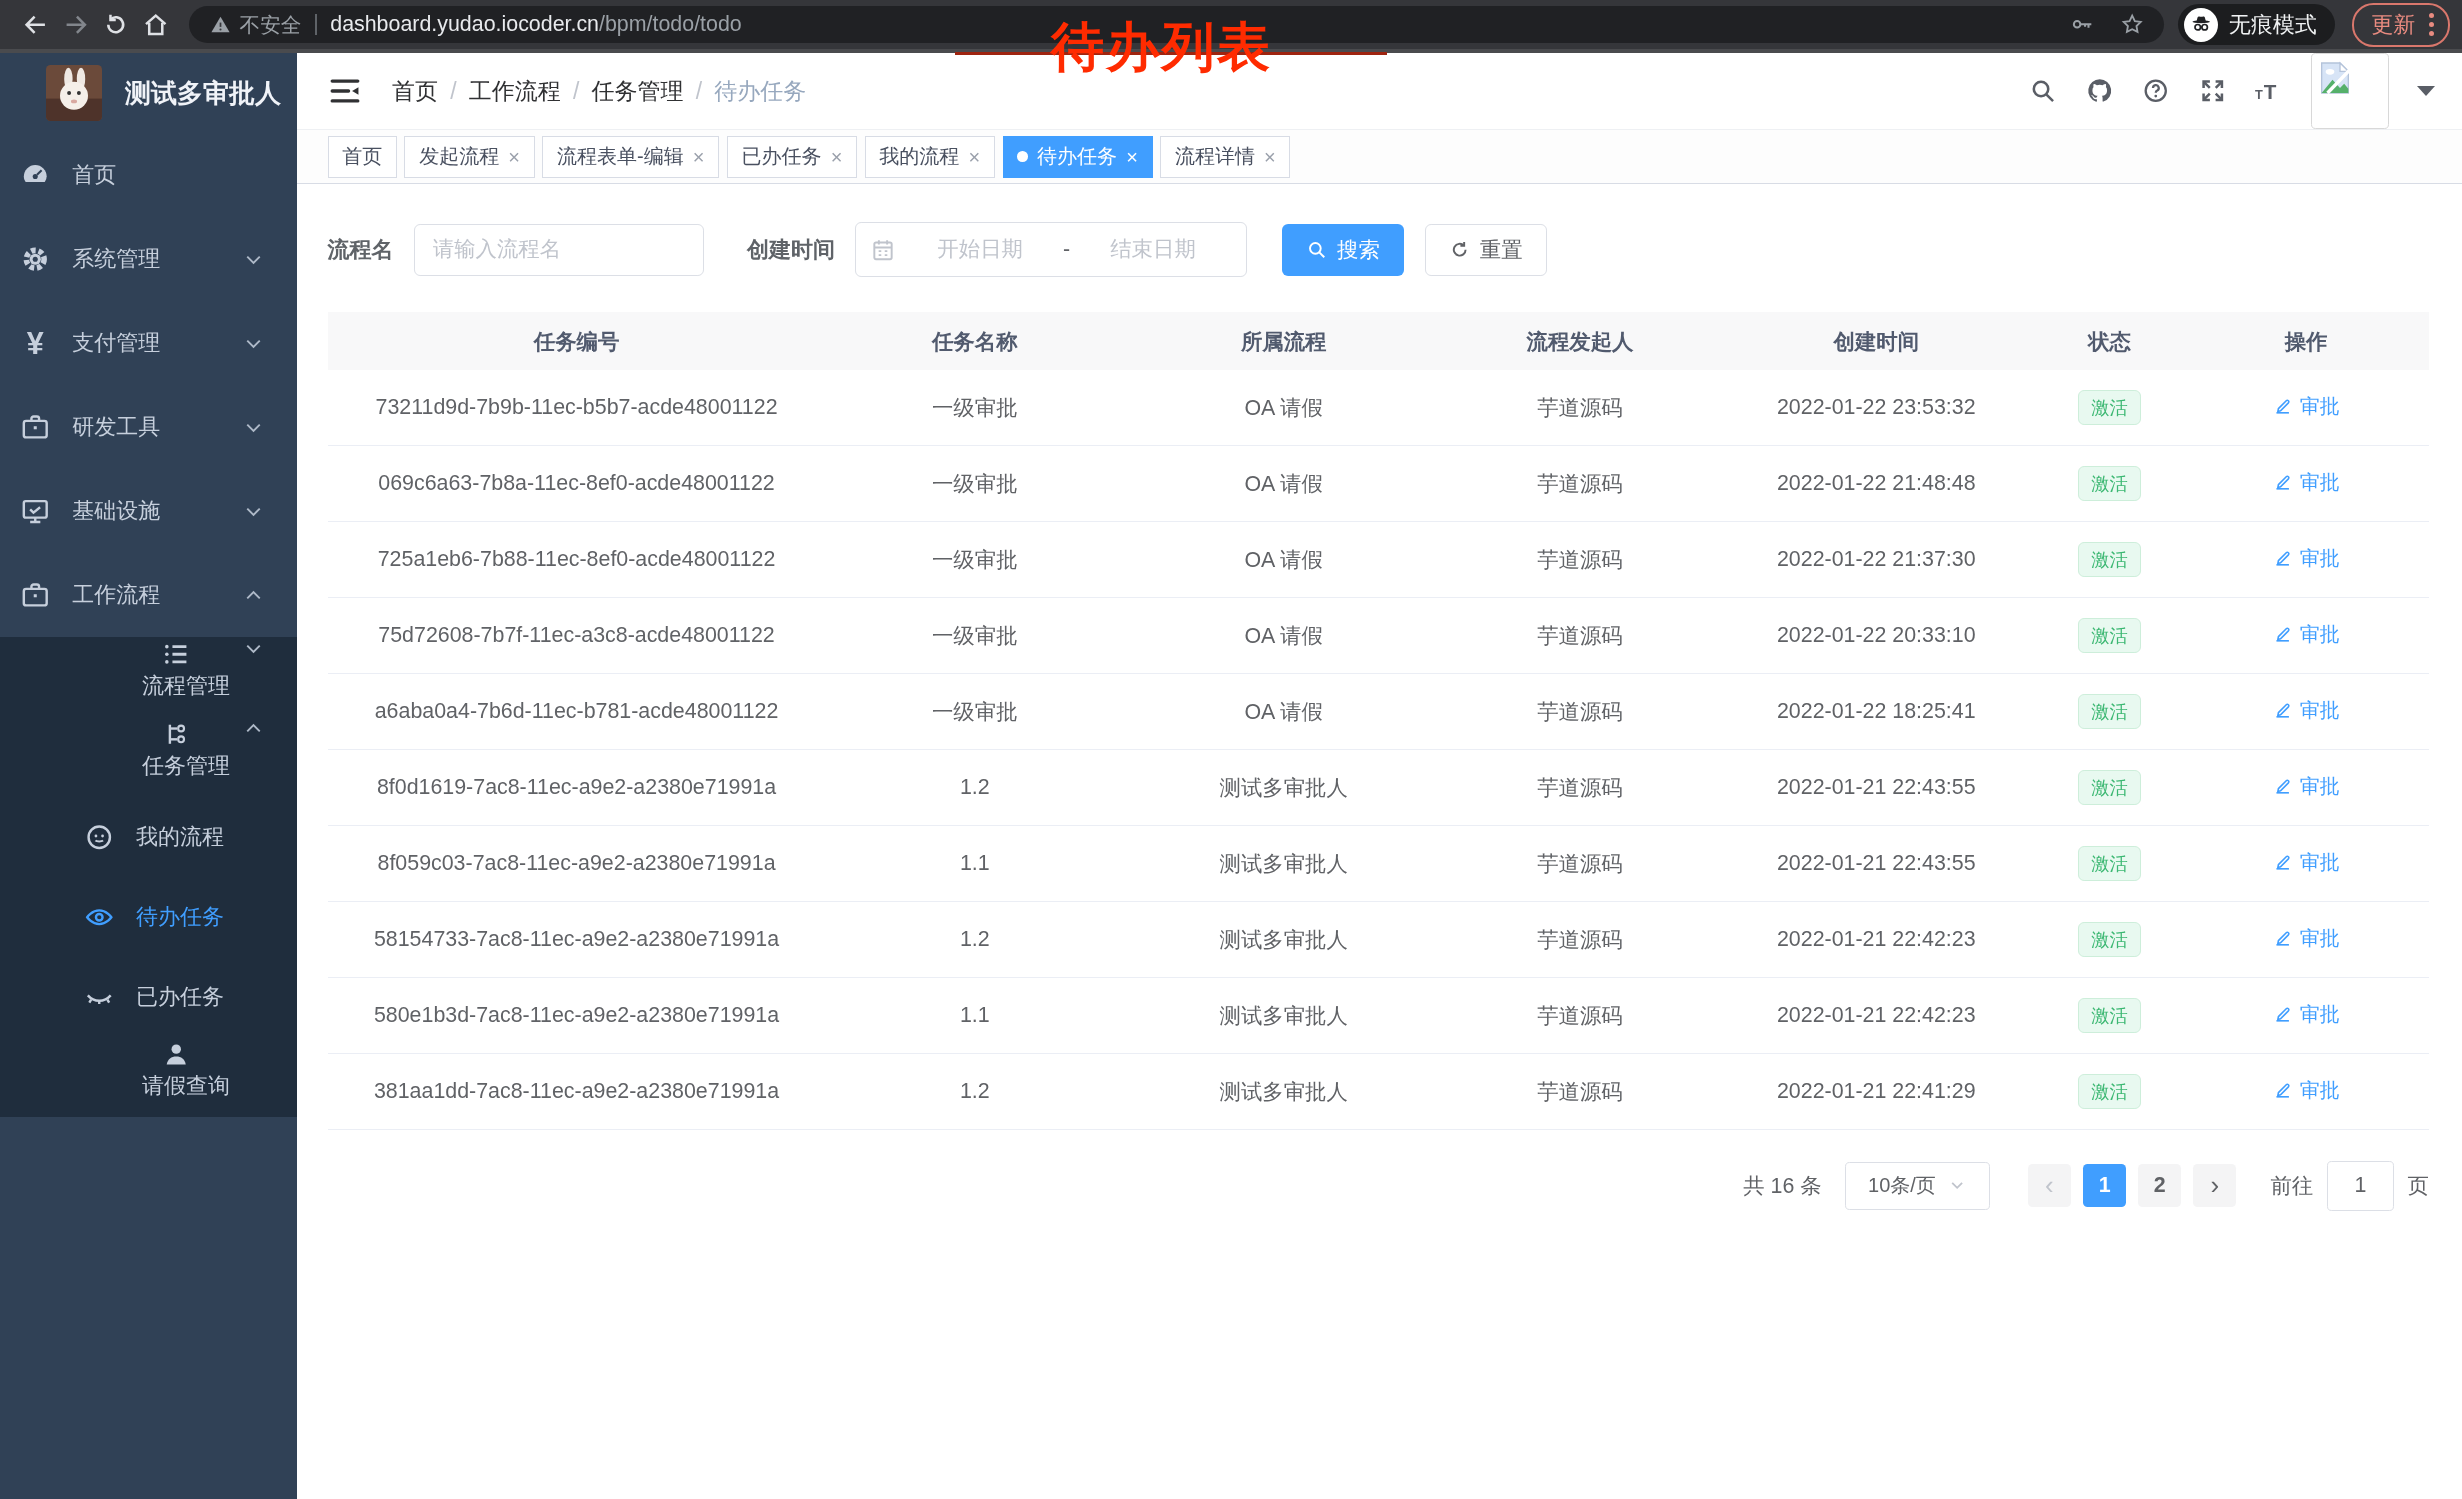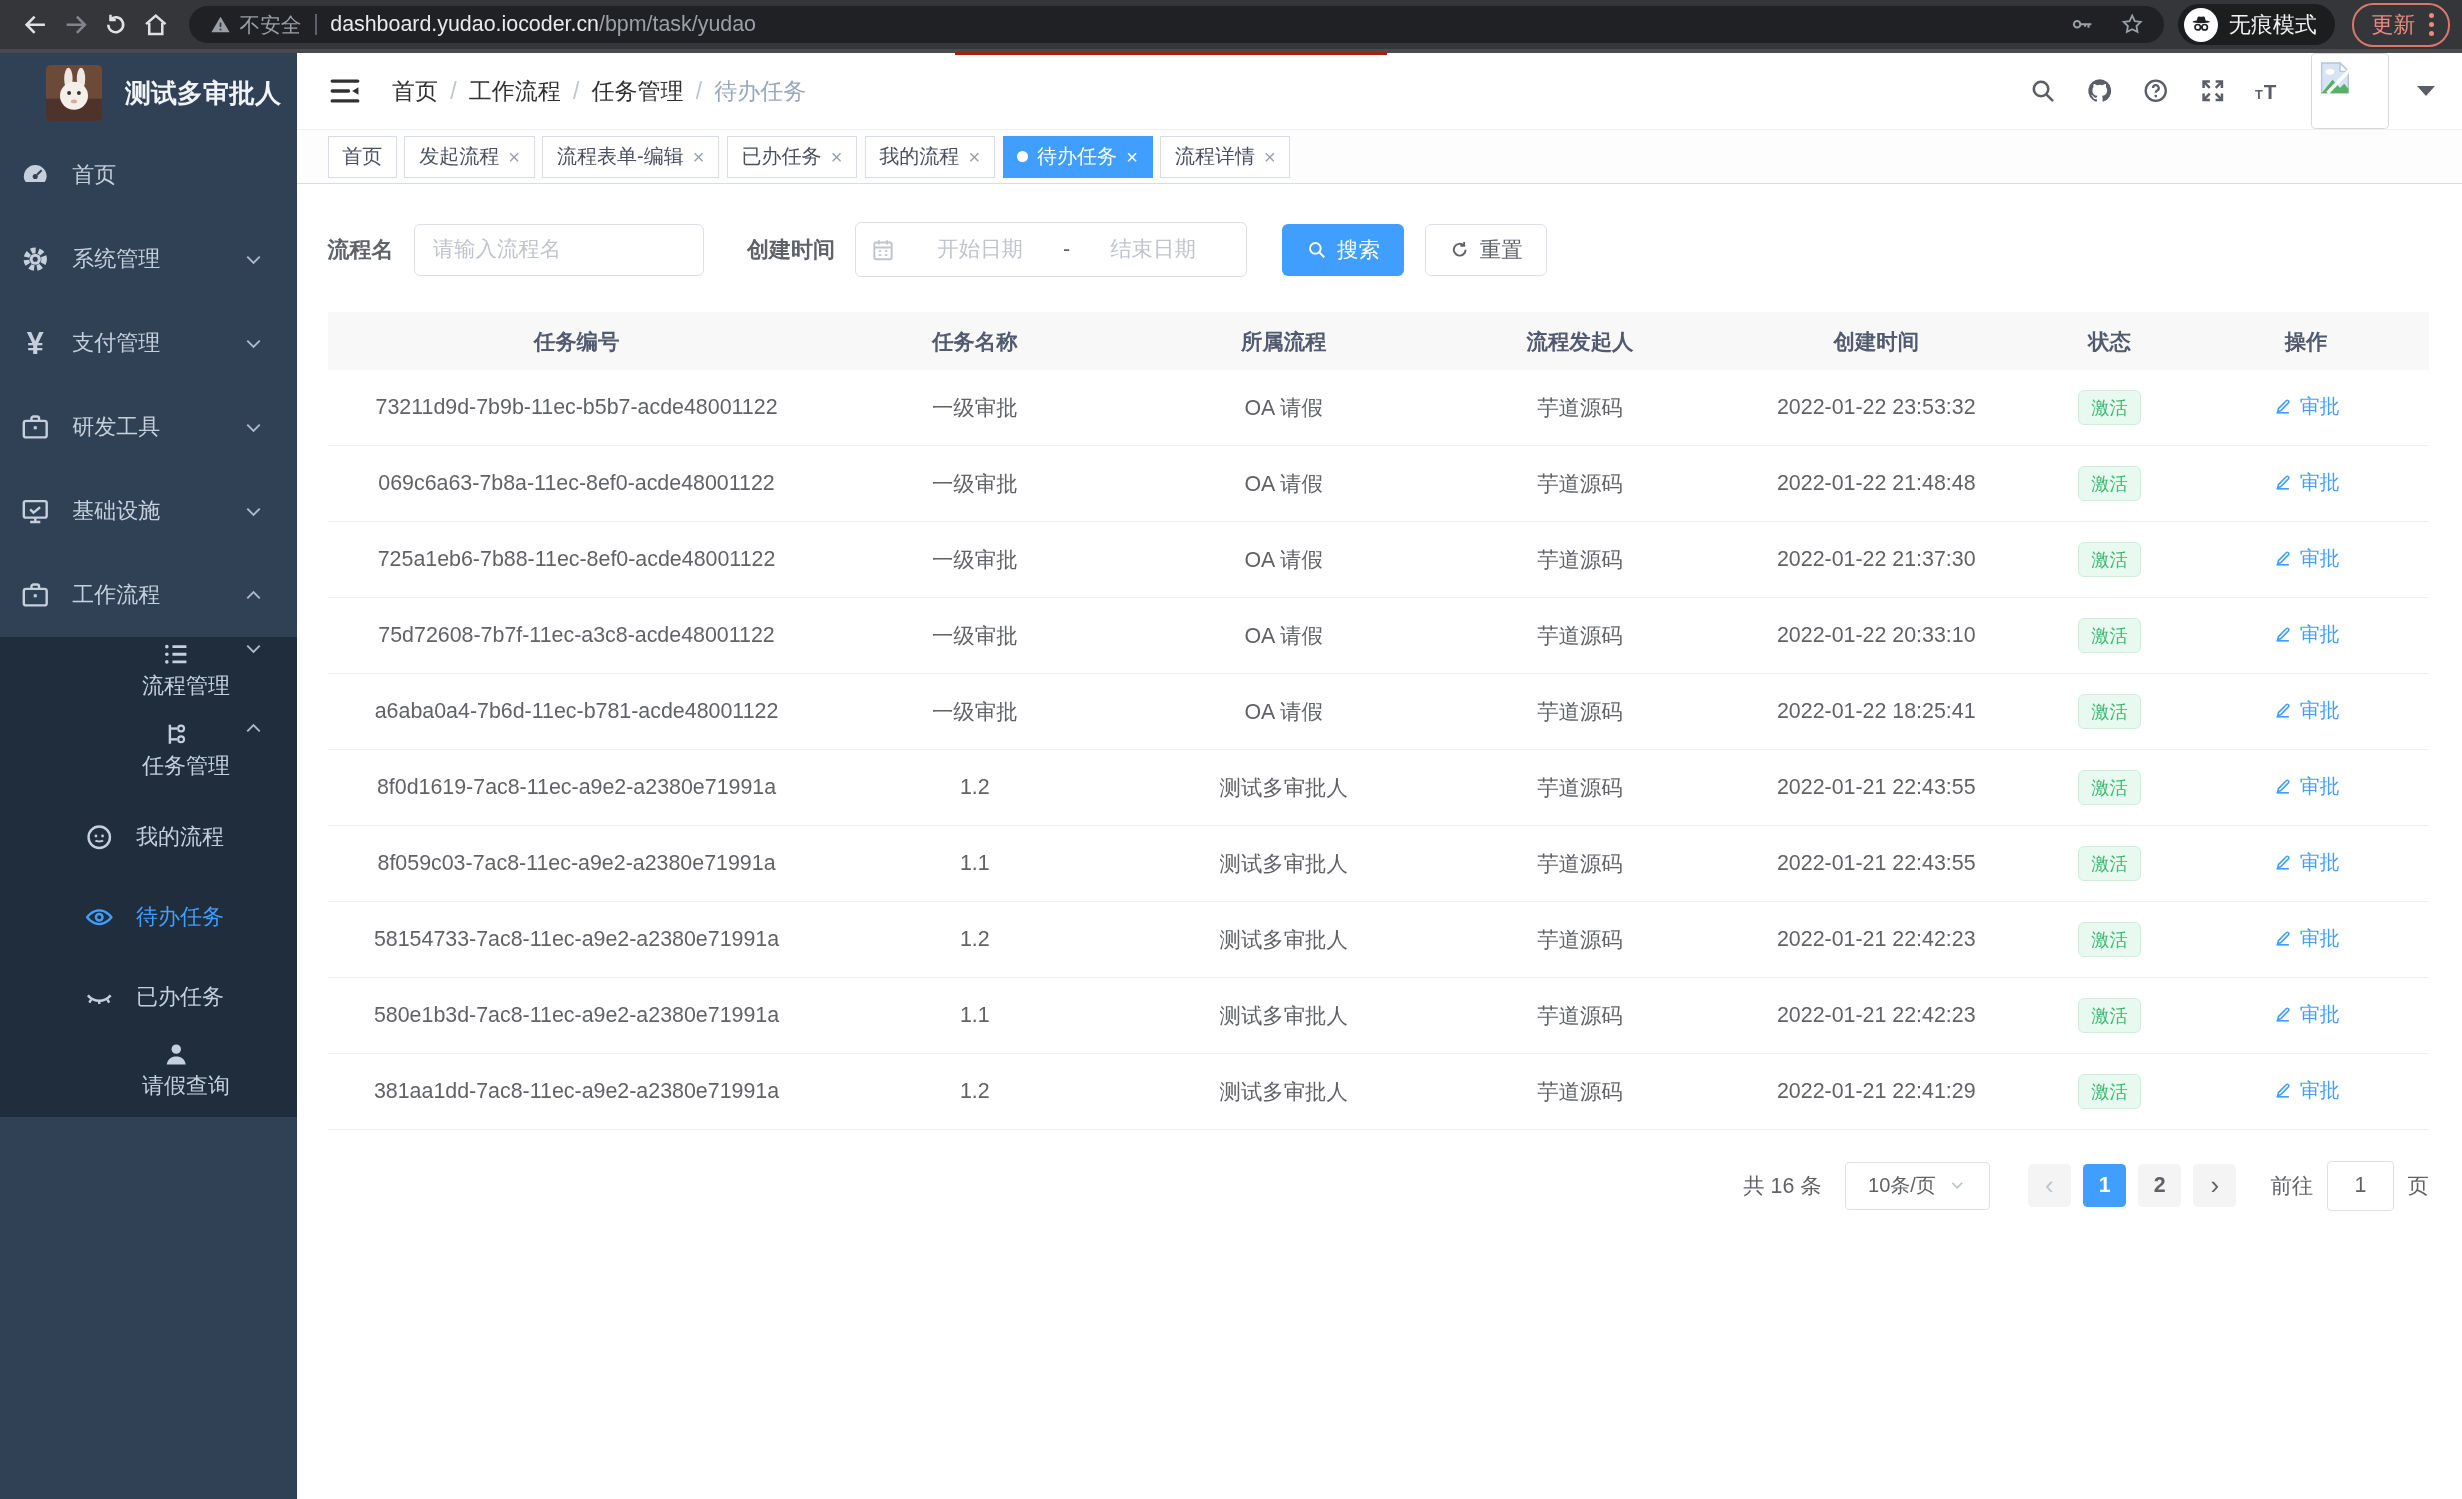--- a/index.html
+++ b/index.html
@@ -171,21 +171,21 @@
 
     <div class="url-pill">
       <svg class="sec-icon" viewBox="0 0 24 24">
         <path d="M12 4 21.5 20h-19z" fill="currentColor"></path>
           <path d="M12 10v4.5" stroke="#35363a" stroke-width="1.8"></path>
           <circle cx="12" cy="17.2" r="1.1" fill="#35363a"></circle>
       </svg>
       <span class="sec-label">不安全</span>
       <span class="url-div"></span>
       <span class="url-host">dashboard.yudao.iocoder.cn</span>
-      <span class="url-path">/bpm/task/yudao</span>
+      <span class="url-path">/bpm/todo/todo</span>
       <span class="url-right">
         <svg viewBox="0 0 24 24">
           <circle cx="7" cy="12" r="3.2" fill="none" stroke="currentColor" stroke-width="2"></circle>
             <path d="M10.2 12H21M18.2 12v3.4M14.8 12v2.4" fill="none" stroke="currentColor" stroke-width="2"></path>
         </svg>
         <svg viewBox="0 0 24 24">
           <path d="M12 3.6l2.6 5.3 5.8.8-4.2 4.1 1 5.8-5.2-2.7-5.2 2.7 1-5.8-4.2-4.1 5.8-.8z" fill="none" stroke="currentColor" stroke-width="1.8"></path>
         </svg>
       </span>
     </div>
@@ -207,20 +207,21 @@
       <span class="update-label">更新</span>
       <span class="dots">
           <i></i>
           <i></i>
           <i></i>
         </span>
     </div>
   </div>
 
   <div class="annotation-line"></div>
+  <div class="annotation">待办列表</div>
 
   <div class="app">
 
     <aside class="sidebar">
       <div class="logo-row">
         <span class="logo-img">
           <svg viewBox="0 0 40 40">
             <rect width="40" height="40" fill="#6b4a3a"></rect>
             <rect y="24" width="40" height="16" fill="#4e332a"></rect>
             <ellipse cx="16" cy="10" rx="3" ry="8" fill="#efe8e2"></ellipse>

